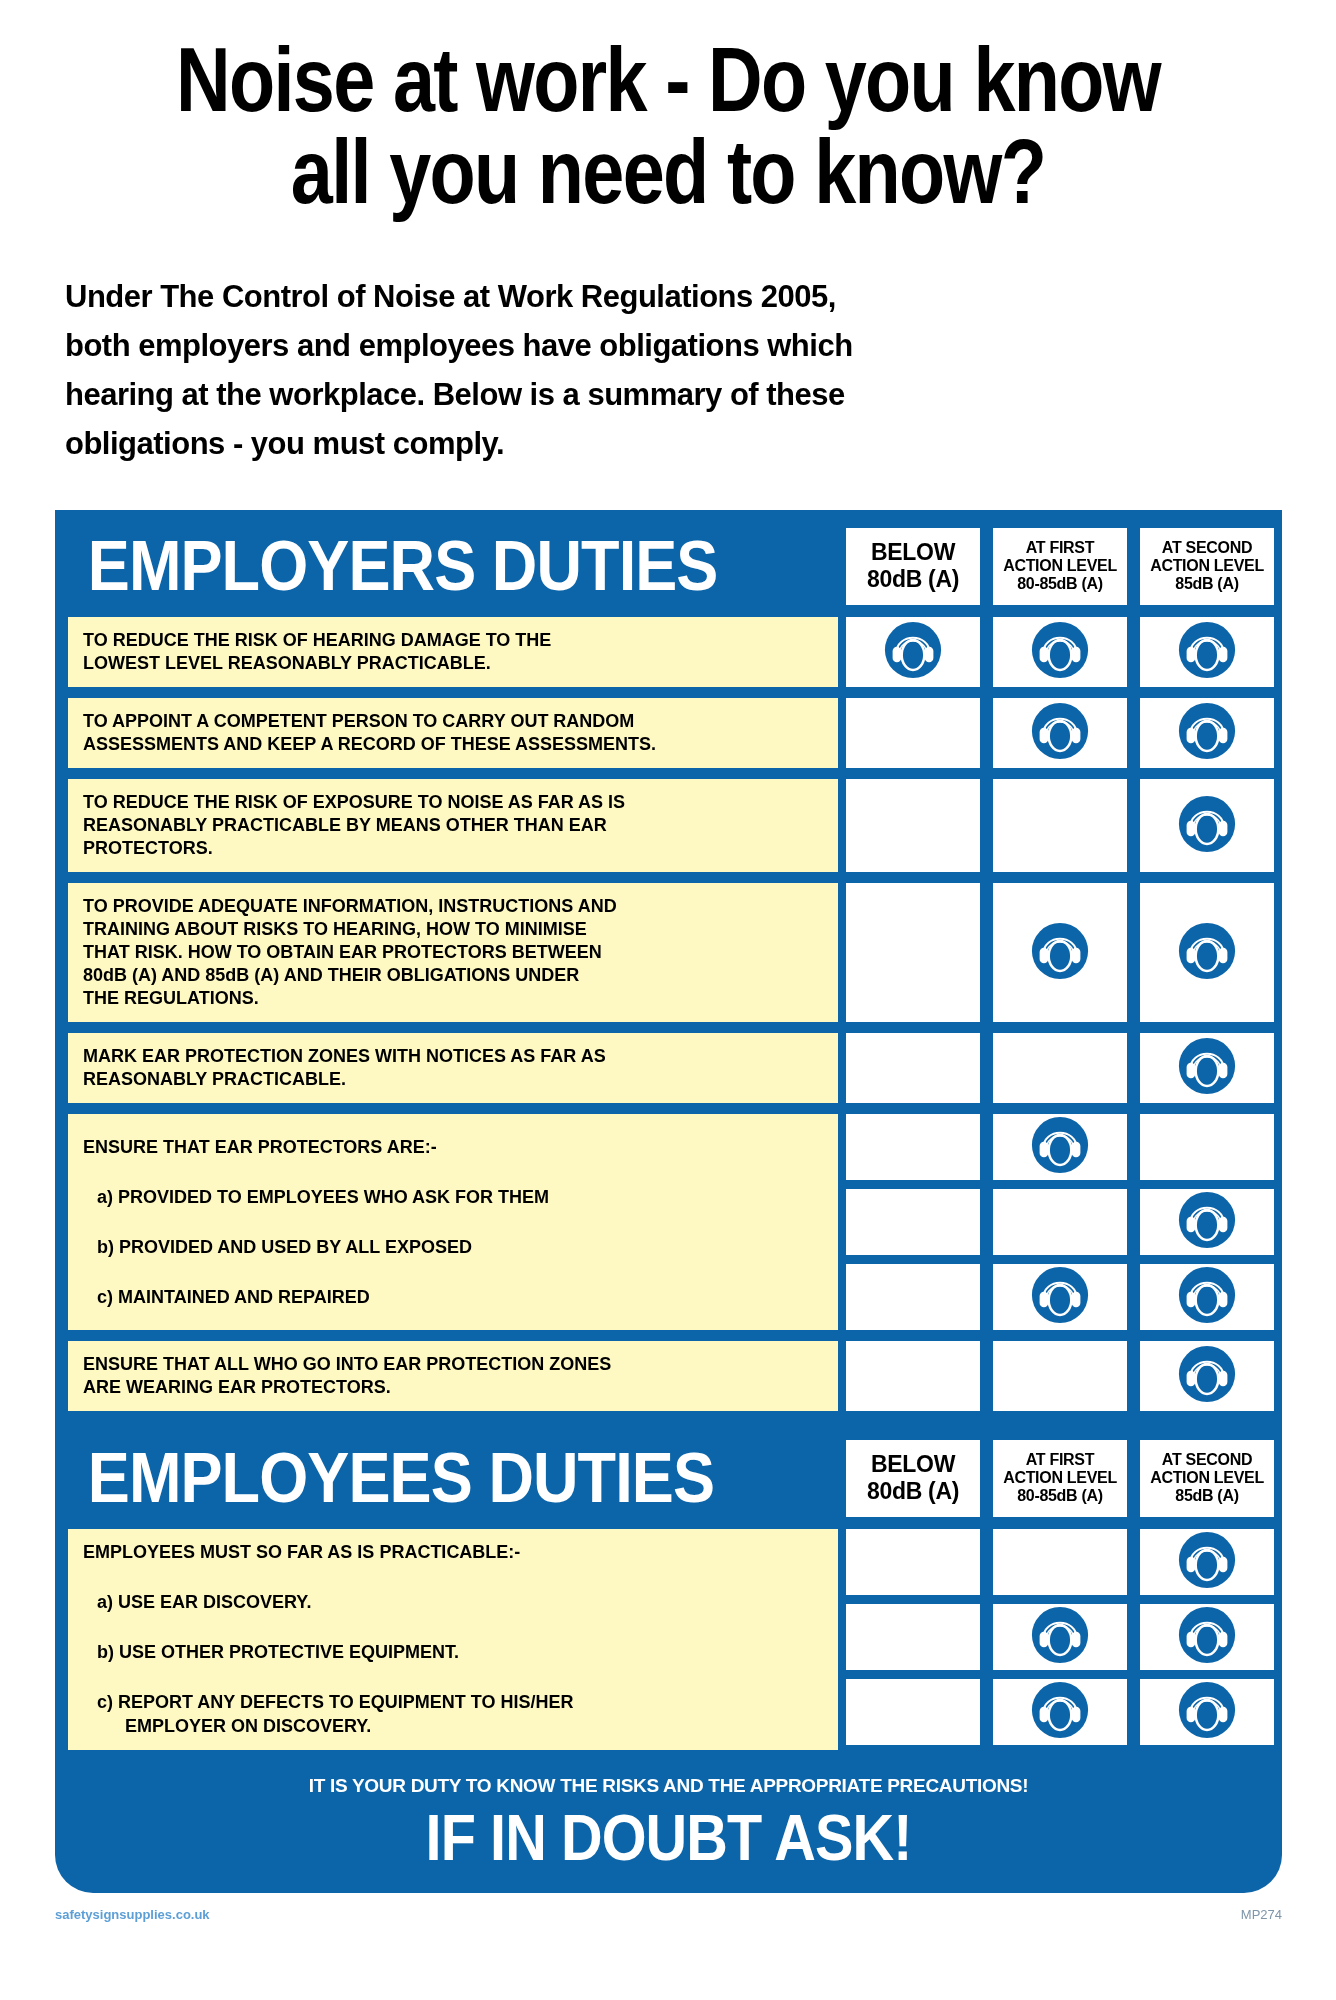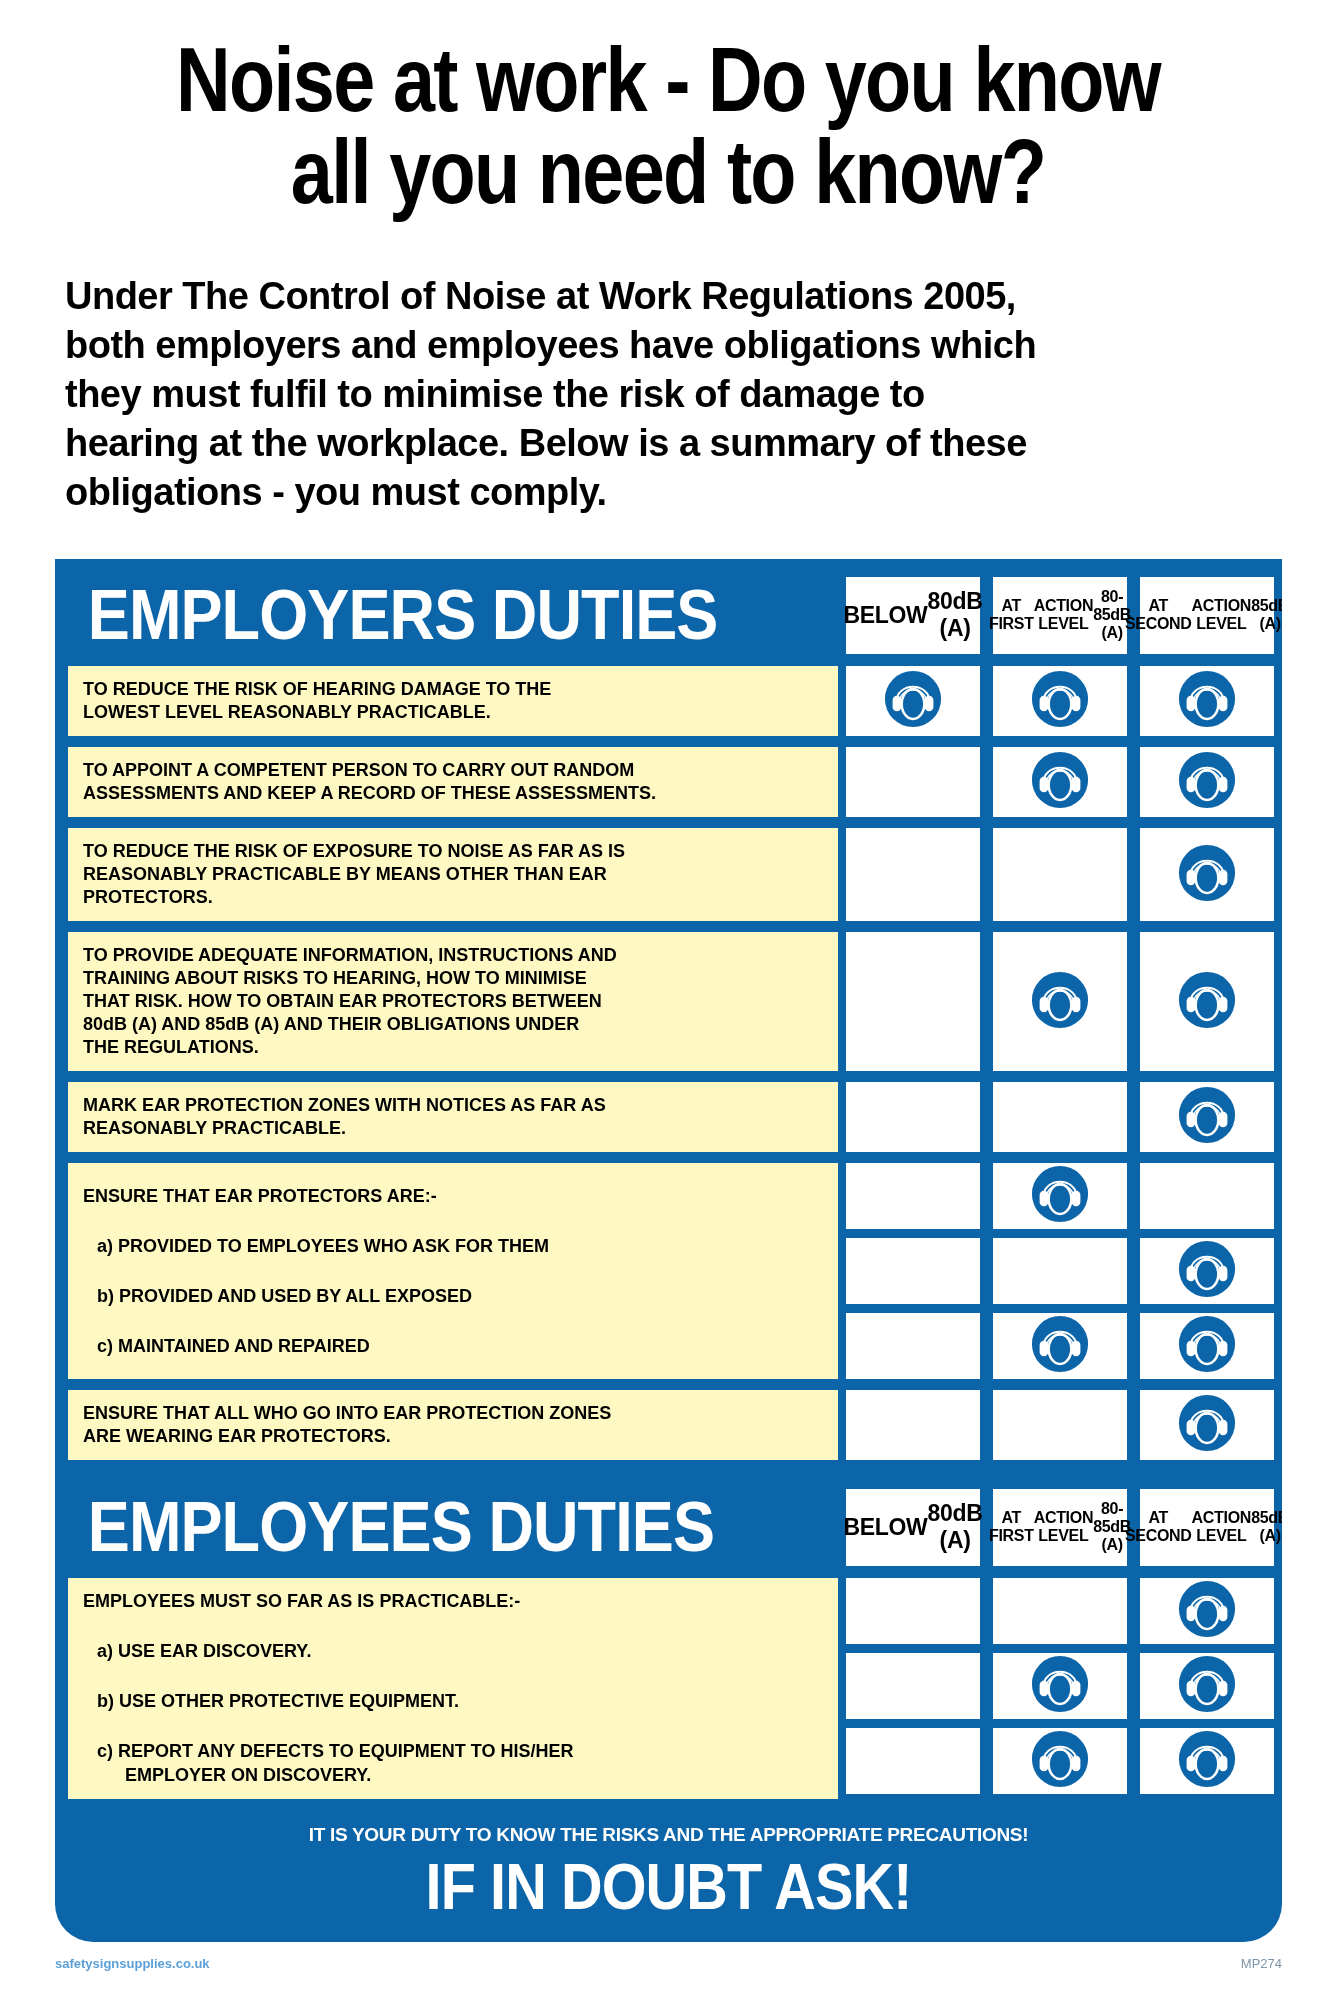--- a/index.html
+++ b/index.html
@@ -4,37 +4,37 @@
 <style>
   html,body{margin:0;padding:0;background:#fff;}
   body{width:1336px;height:2000px;overflow:hidden;font-family:"Liberation Sans",sans-serif;color:#000;}
   .poster{position:relative;width:1336px;height:2000px;background:#fff;}
 
   
   .title{margin-top:34px;text-align:center;font-weight:bold;font-size:90px;line-height:92px;letter-spacing:-2px;}
   .tline{transform:scaleX(0.84);transform-origin:50% 50%;white-space:nowrap;}
 
   
-  .intro{margin:54px 0 0 65px;font-weight:bold;font-size:38px;line-height:49px;letter-spacing:-0.5px;}
+  .intro{margin:54px 0 0 65px;font-weight:bold;font-size:31px;line-height:49px;letter-spacing:-0.5px;}
 
   
   .dtable{margin:42px 0 0 55px;width:1227px;background:var(--blue,#0d65a9);
           display:flex;flex-direction:column;row-gap:11px;
           border-radius:0 0 38px 38px;overflow:hidden;}
   .section{display:flex;flex-direction:column;row-gap:11px;}
   .grid{display:flex;align-items:stretch;}
   .cell-text{width:770px;margin-left:13px;}
   .colw{width:134px;margin-left:13px;}
   .colw.c1{margin-left:8px;}
 
   
   .sec-header{padding-top:16px;align-items:center;}
   .sec-title{color:#fff;font-weight:bold;font-size:70px;letter-spacing:-1px;white-space:nowrap;
              transform:scaleX(0.9);transform-origin:0 50%;padding-left:22px;}
-  .colbox{height:77px;background:#fff;display:flex;flex-direction:row;
+  .colbox{height:77px;background:#fff;display:flex;flex-direction:column;
           align-items:center;justify-content:center;text-align:center;}
   .colbox .hline{font-weight:bold;font-size:16px;line-height:18px;letter-spacing:-0.3px;}
   .colbox.big .hline{font-size:23px;line-height:27px;}
 
   
   .row .cell-text{background:#fef9c3;padding:12px 15px;display:flex;flex-direction:column;justify-content:center;box-sizing:border-box;}
   .line{font-weight:bold;font-size:18px;line-height:23px;}
   .line.item{padding-left:14px;}
   .line.cont{padding-left:42px;}
   .row.multi .line + .line{margin-top:27px;}
@@ -62,21 +62,20 @@
 <div class="poster">
 
   <div class="title" id="title-mount">
       <div class="tline">Noise at work - Do you know</div>
       <div class="tline">all you need to know?</div>
     </div>
 
   <div class="intro" id="intro-mount">
       <div class="iline">Under The Control of Noise at Work Regulations 2005,</div>
       <div class="iline">both employers and employees have obligations which</div>
-      <div class="iline">they must fulfil to minimise the risk of damage to</div>
       <div class="iline">hearing at the workplace. Below is a summary of these</div>
       <div class="iline">obligations - you must comply.</div>
     </div>
 
   <div class="dtable" id="table-mount">
 
     <div class="section">
         <div class="grid sec-header">
           <div class="cell-text">
             <div class="sec-title">EMPLOYERS DUTIES</div>

